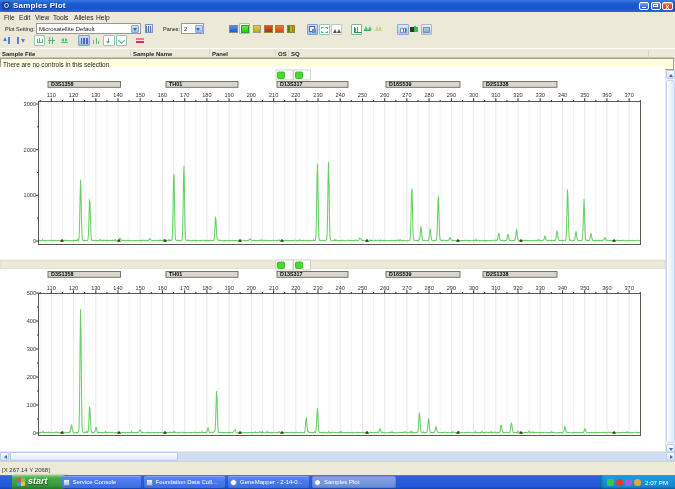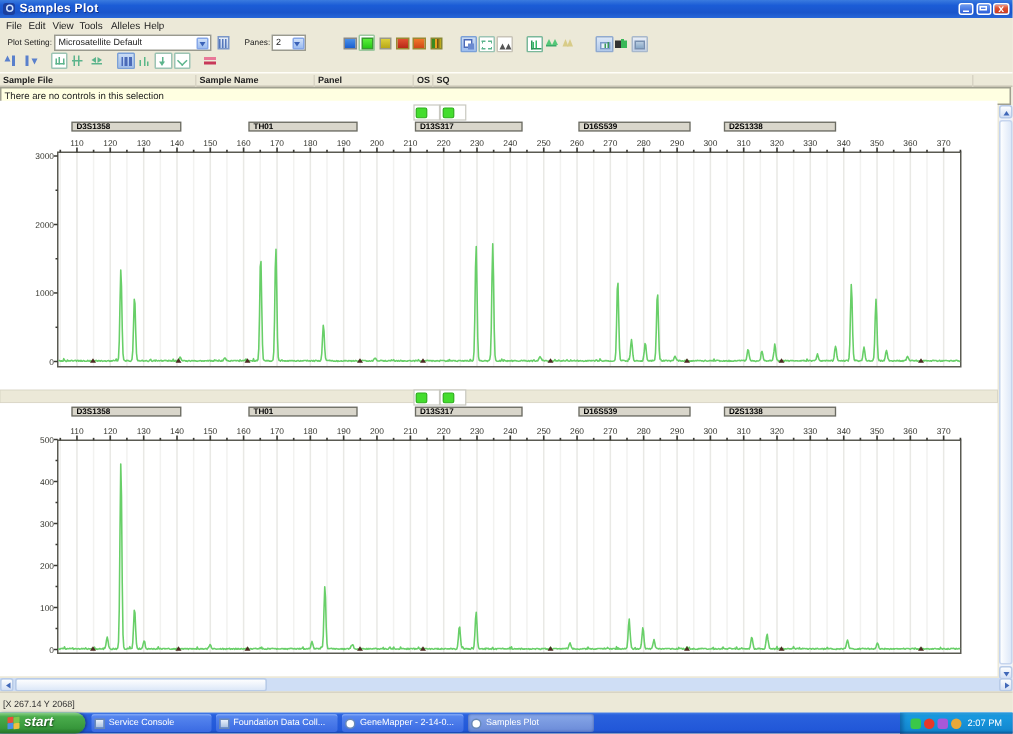--- a/index.html
+++ b/index.html
@@ -533,21 +533,21 @@
   <div class="abs" style="left:666px;top:0;width:9px;height:9px;background:linear-gradient(180deg,#fdfefe,#d3e0f5);border:1px solid #b8cbe8;border-radius:2px;">
       <div class="abs" style="left:3px;top:2px;width:0;height:0;border-top:2.4px solid transparent;border-bottom:2.4px solid transparent;border-left:3.2px solid #4068b8;"></div>
     </div>
 </div>
 
 <div class="abs" style="left:0;top:460.5px;width:675px;height:14.5px;background:#ece9d8;border-top:1px solid #d8d4c4;">
   <span class="abs" style="left:2px;top:5px;font-size:6px;color:#333;">[X 267.14  Y 2068]</span>
 </div>
 
 <div class="abs" style="left:0;top:475px;width:675px;height:14px;background:linear-gradient(180deg,#4b82e8 0%,#2a61dd 12%,#2157d8 85%,#1544a8 100%);">
-  <div class="abs" style="left:0;top:0;width:57px;height:14px;background:linear-gradient(180deg,#8fd48c 0%,#4aac4c 20%,#37973b 75%,#247328 100%);border-radius:0 7px 7px 0;box-shadow:1px 0 2px rgba(0,0,0,0.35);">
+  <div class="abs" style="left:12px;top:0;width:57px;height:14px;background:linear-gradient(180deg,#8fd48c 0%,#4aac4c 20%,#37973b 75%,#247328 100%);border-radius:0 7px 7px 0;box-shadow:1px 0 2px rgba(0,0,0,0.35);">
     <div class="abs" style="left:5px;top:3px;width:8px;height:8px;">
       <div class="abs" style="left:0;top:0;width:3.6px;height:3.6px;background:#e85038;border-radius:0.5px;transform:skewY(-8deg);"></div>
       <div class="abs" style="left:4.2px;top:0;width:3.6px;height:3.6px;background:#7ec84a;border-radius:0.5px;transform:skewY(-8deg);"></div>
       <div class="abs" style="left:0;top:4.2px;width:3.6px;height:3.6px;background:#4a90e8;border-radius:0.5px;transform:skewY(-8deg);"></div>
       <div class="abs" style="left:4.2px;top:4.2px;width:3.6px;height:3.6px;background:#f0c040;border-radius:0.5px;transform:skewY(-8deg);"></div>
     </div>
     <span class="abs" style="left:16px;top:1px;font-size:9px;font-weight:bold;font-style:italic;color:#fff;text-shadow:0.5px 0.8px 1px #1a4a1a;">start</span>
   </div>
   <div class="abs" style="left:60.5px;top:1px;width:80px;height:12px;background:linear-gradient(180deg,#5a8af0,#3a6ae2);border-radius:2px;box-shadow:inset 0 1px 0 #7aa2f5;">
     <div class="abs" style="left:2px;top:2.5px;width:7px;height:7px;background:linear-gradient(180deg,#e8f0fa,#a8c0e0);border:1px solid #6888b8;"></div>

